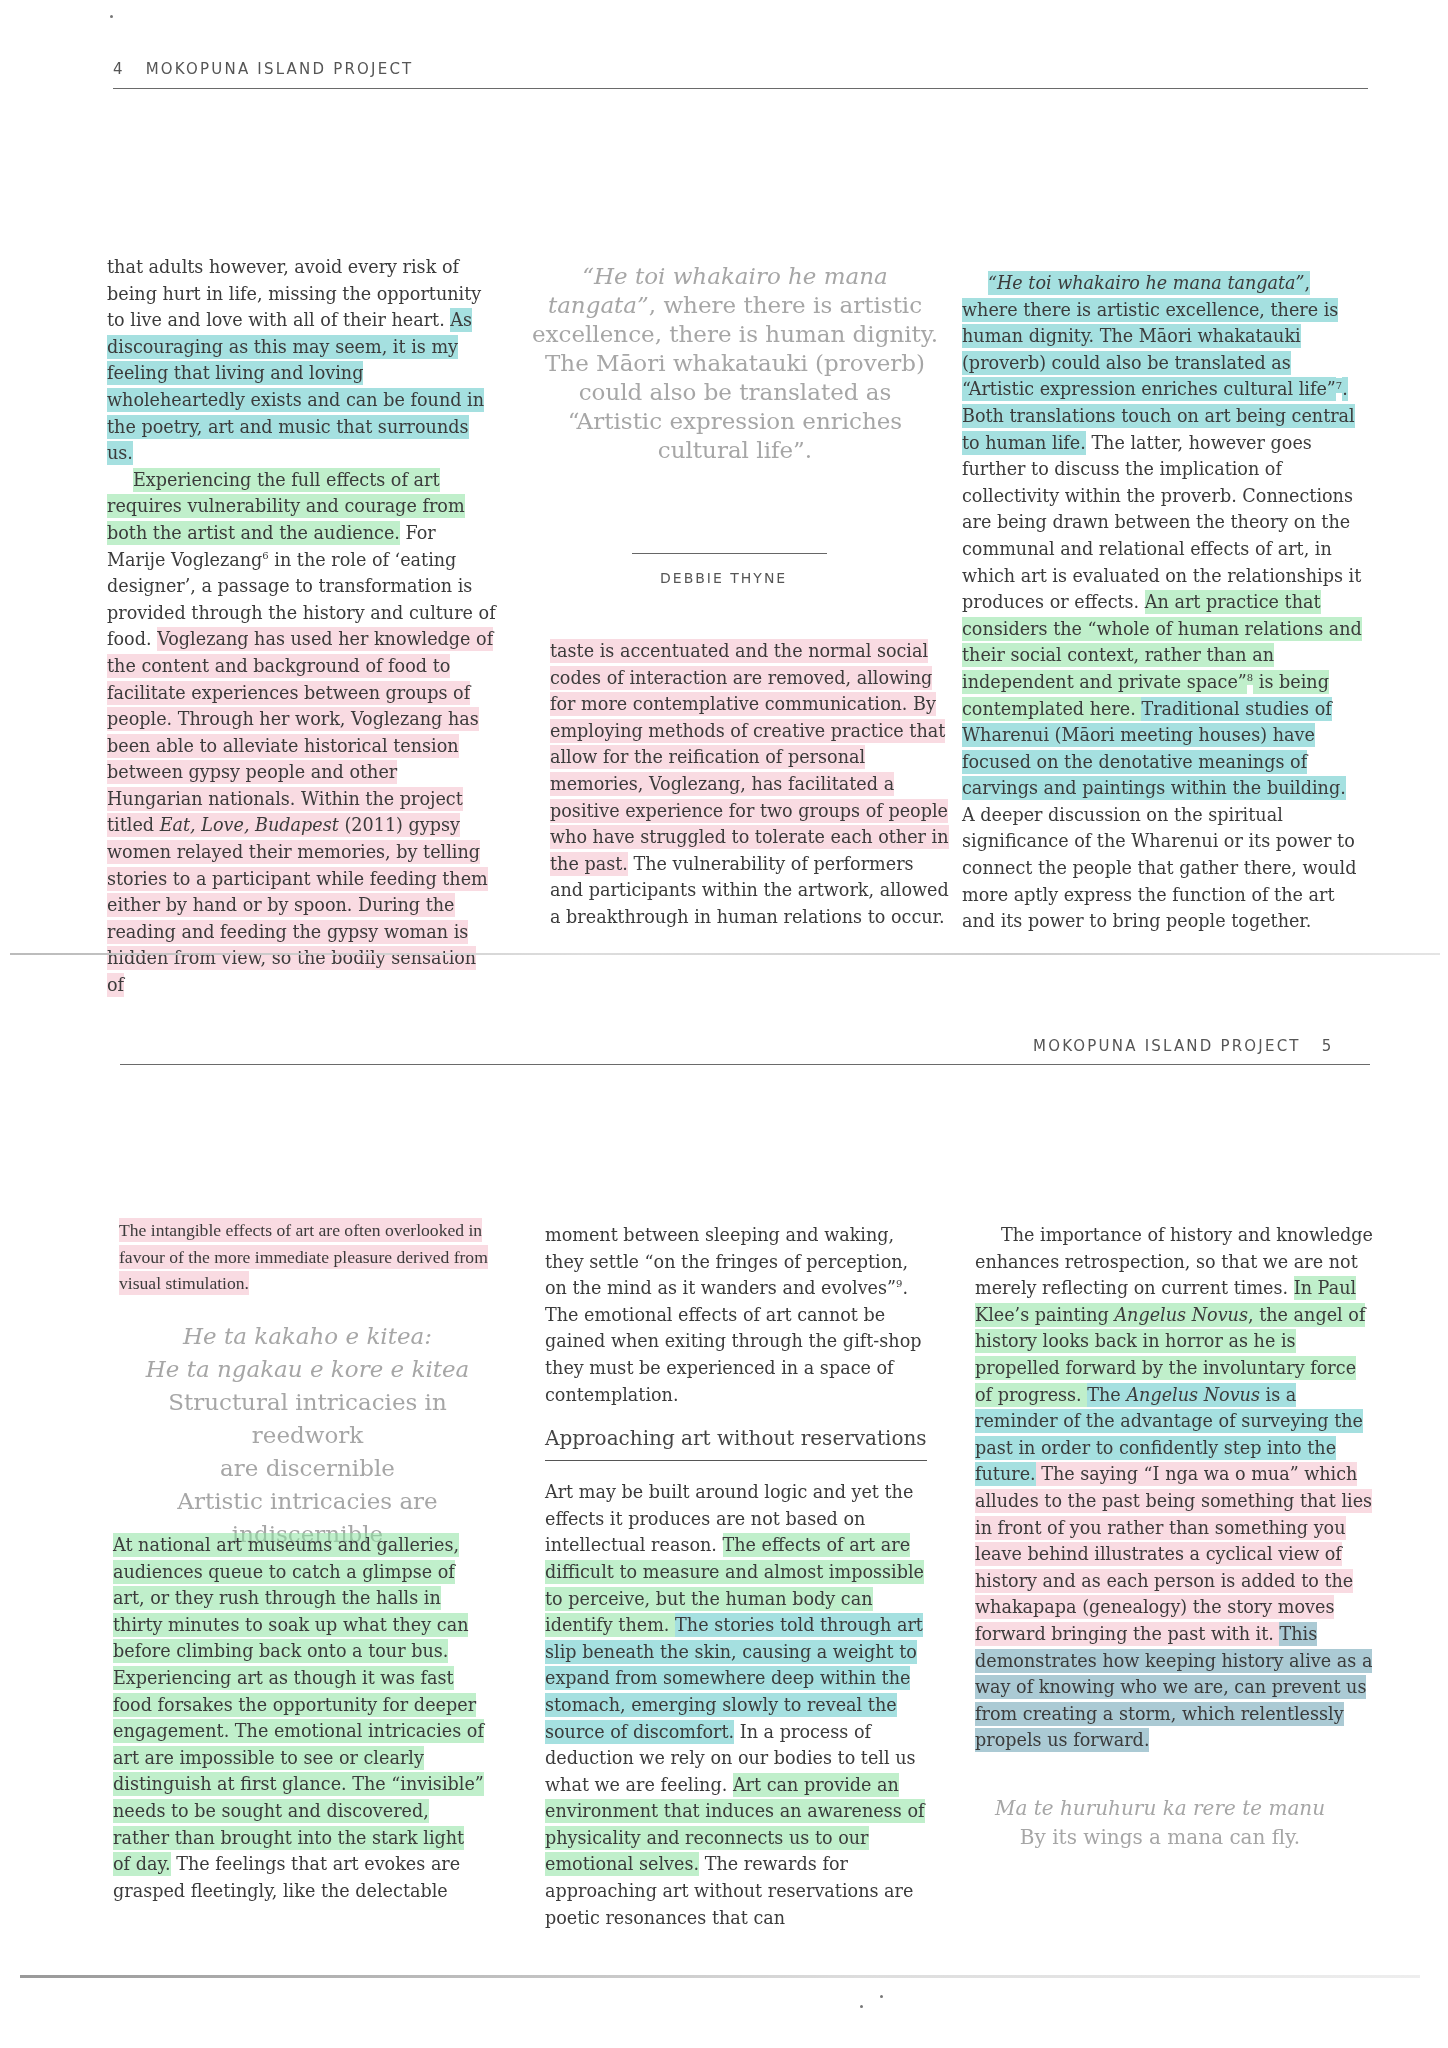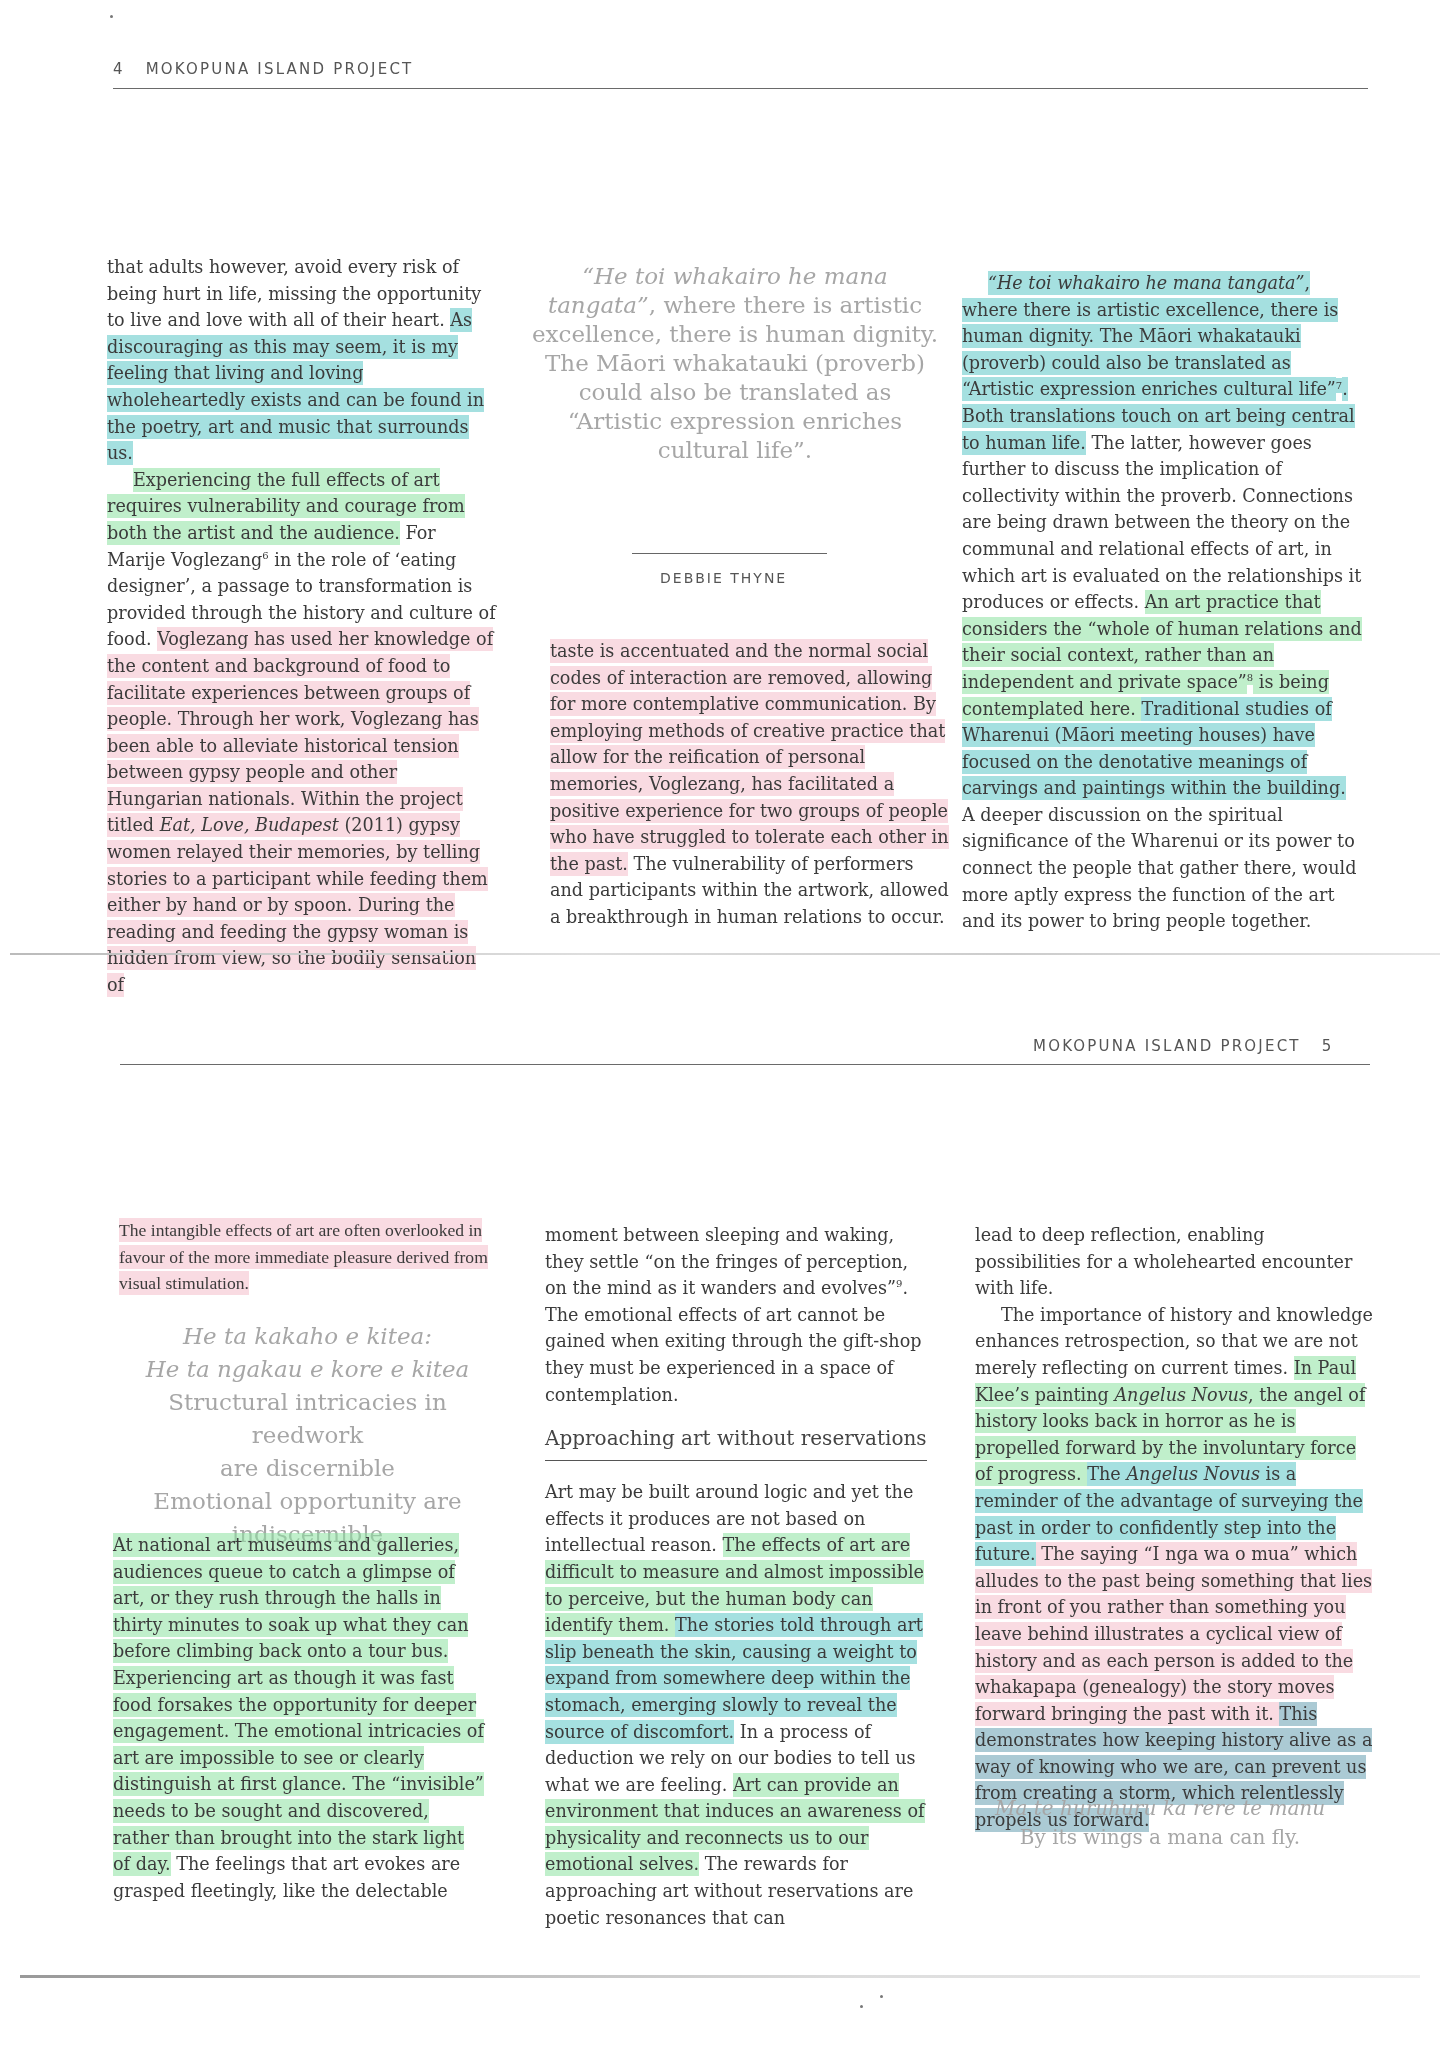--- a/index.html
+++ b/index.html
@@ -66,40 +66,39 @@
 
   <div class="col" style="left:119px;top:257px;width:370px;font-family:Liberation Serif, serif;">
       <p><span class="hl hl-pink">The intangible effects of art are often overlooked in favour of the more immediate pleasure derived from visual stimulation.</span></p>
     </div>
 
   <div class="pull" style="left:115px;top:360px;width:385px;line-height:33px;">
     <div><i>He ta kakaho e kitea:</i></div>
     <div><i>He ta ngakau e kore e kitea</i></div>
     <div>Structural intricacies in reedwork</div>
     <div>are discernible</div>
-    <div>Emotional opportunity are</div>
+    <div>Artistic intricacies are</div>
     <div>indiscernible</div>
   </div>
 
   <div class="col" style="left:113px;top:572px;width:372px;">
       <p><span class="hl hl-green">At national art museums and galleries, audiences queue to catch a glimpse of art, or they rush through the halls in thirty minutes to soak up what they can before climbing back onto a tour bus. Experiencing art as though it was fast food forsakes the opportunity for deeper engagement. The emotional intricacies of art are impossible to see or clearly distinguish at first glance. The “invisible” needs to be sought and discovered, rather than brought into the stark light of day.</span><span> The feelings that art evokes are grasped fleetingly, like the delectable</span></p>
     </div>
 
   <div class="col" style="left:545px;top:262px;width:390px;">
     <div>
         <p><span>moment between sleeping and waking, they settle “on the fringes of perception, on the mind as it wanders and evolves”</span><sup>9</sup><span>. The emotional effects of art cannot be gained when exiting through the gift-shop they must be experienced in a space of contemplation.</span></p>
       </div>
     <div class="subhead">Approaching art without reservations</div>
     <div>
         <p><span>Art may be built around logic and yet the effects it produces are not based on intellectual reason. </span><span class="hl hl-green">The effects of art are difficult to measure and almost impossible to perceive, but the human body can identify them. </span><span class="hl hl-blue">The stories told through art slip beneath the skin, causing a weight to expand from somewhere deep within the stomach, emerging slowly to reveal the source of discomfort.</span><span> In a process of deduction we rely on our bodies to tell us what we are feeling. </span><span class="hl hl-green">Art can provide an environment that induces an awareness of physicality and reconnects us to our emotional selves.</span><span> The rewards for approaching art without reservations are poetic resonances that can</span></p>
       </div>
   </div>
 
   <div class="col" style="left:975px;top:262px;width:400px;">
-      <p><span>lead to deep reflection, enabling possibilities for a wholehearted encounter with life.</span></p>
       <p class="indent"><span>The importance of history and knowledge enhances retrospection, so that we are not merely reflecting on current times. </span><span class="hl hl-green">In Paul Klee’s painting </span><i class="hl hl-green">Angelus Novus</i><span class="hl hl-green">, the angel of history looks back in horror as he is propelled forward by the involuntary force of progress. </span><span class="hl hl-blue">The </span><i class="hl hl-blue">Angelus Novus</i><span class="hl hl-blue"> is a reminder of the advantage of surveying the past in order to confidently step into the future.</span><span class="hl hl-pink"> The saying “I nga wa o mua” which alludes to the past being something that lies in front of you rather than something you leave behind illustrates a cyclical view of history and as each person is added to the whakapapa (genealogy) the story moves forward bringing the past with it. </span><span class="hl hl-slate">This demonstrates how keeping history alive as a way of knowing who we are, can prevent us from creating a storm, which relentlessly propels us forward.</span></p>
     </div>
 
   <div class="pull" style="left:960px;top:834px;width:400px;font-size:20px;">
     <div><i>Ma te huruhuru ka rere te manu</i></div>
     <div>By its wings a mana can fly.</div>
   </div>
 
   <div class="sep" style="left:20px;top:1015px;width:1400px;height:3px;background:linear-gradient(90deg,#999,#bbb 30%,#ddd 60%,#eee);"></div>
   <div class="dot" style="left:860px;top:1045px;"></div>

